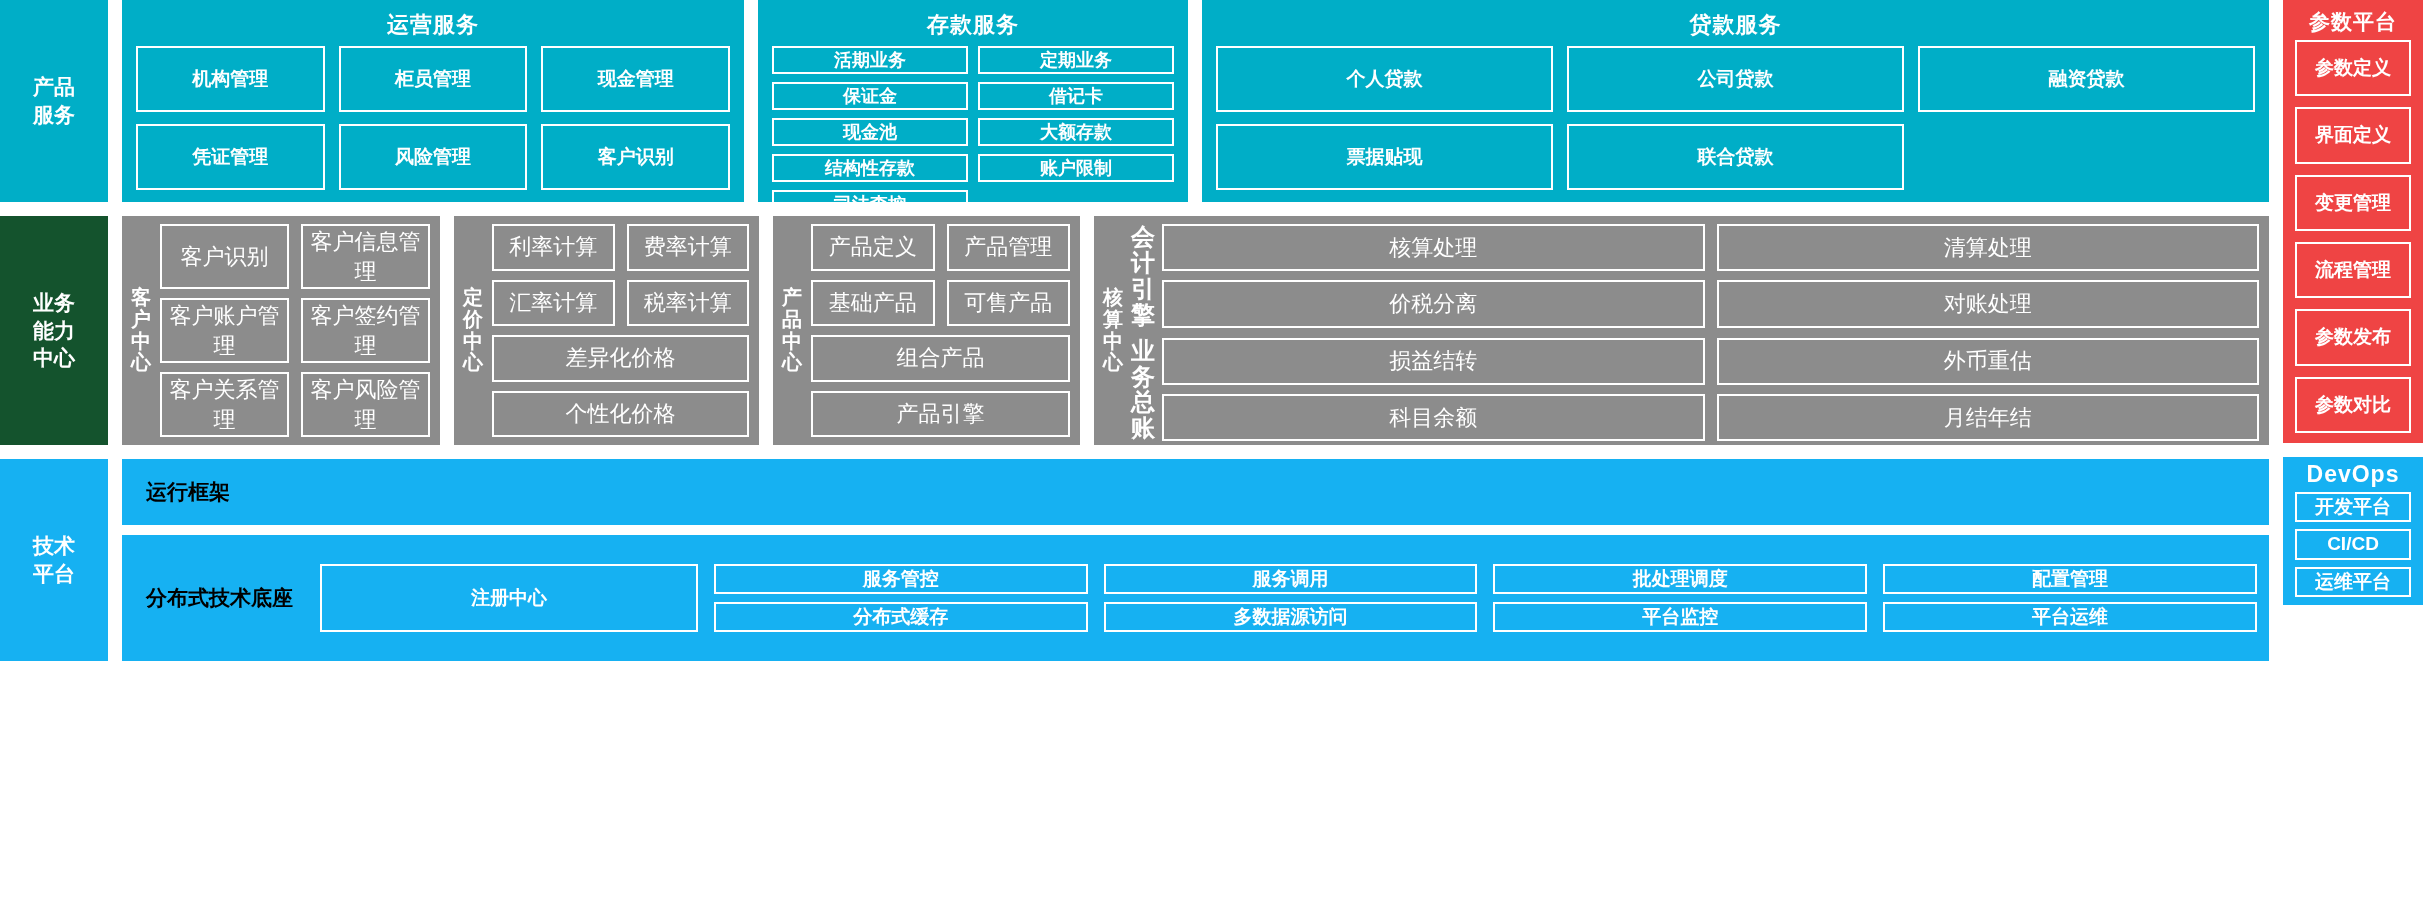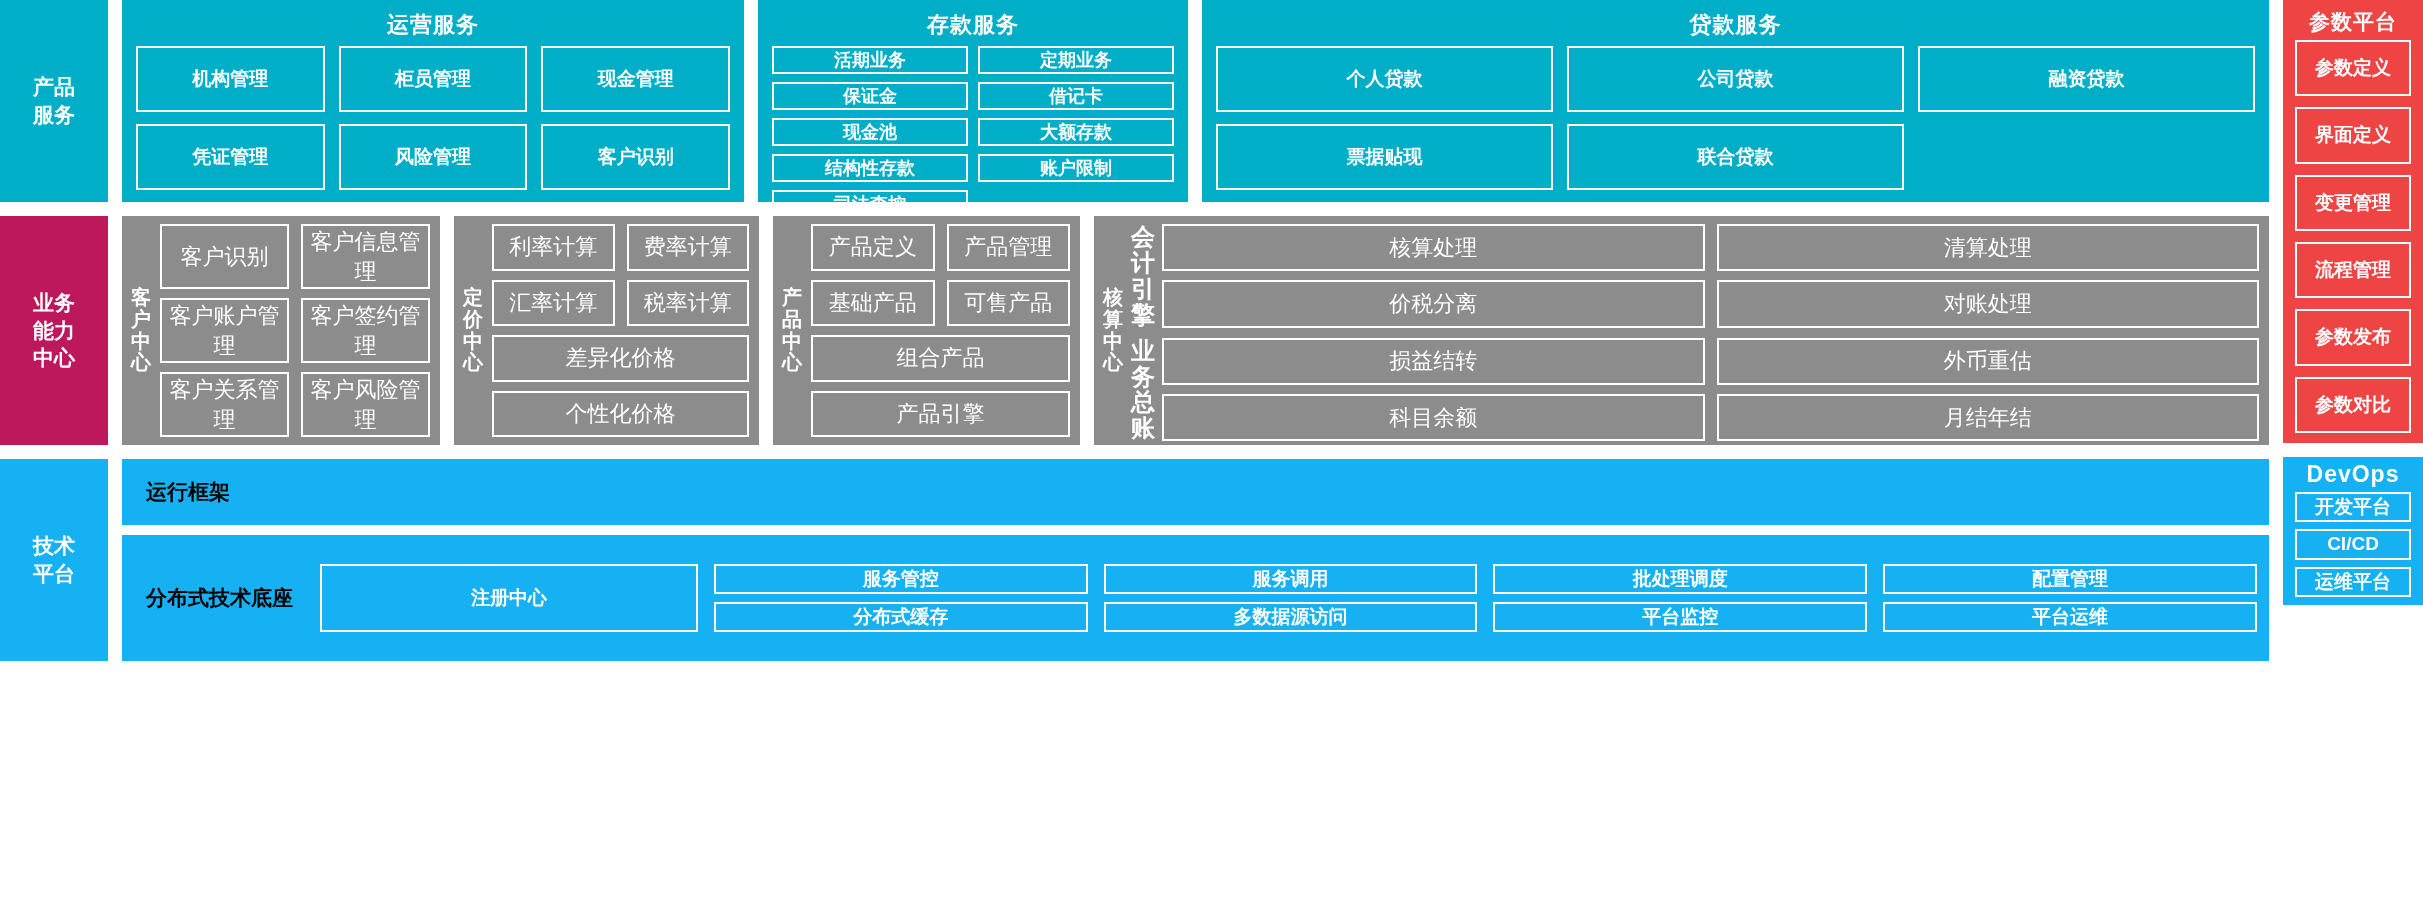--- a/index.html
+++ b/index.html
@@ -13,21 +13,21 @@
   
   .row{display:flex;align-items:stretch;width:100%;}
 
   
   .rail{
     display:flex;align-items:center;justify-content:center;
     text-align:center;color:#fff;font-weight:bold;line-height:1.32;
     flex:0 0 108px;box-sizing:border-box;
   }
   .rail-cyan{background:#00aec7;}
-  .rail-gray{background:#be185d;}
+  .rail-gray{background:#14532d;}
   .rail-blue{background:#16b1f2;}
   .rail span{display:block;}
   .rail .t{font-size:21px;}
 
   
   .vlabel{
     flex:0 0 auto;
     display:flex;align-items:center;justify-content:center;
     color:#fff;font-weight:bold;font-size:20px;line-height:1.08;
     width:30px;text-align:center;

